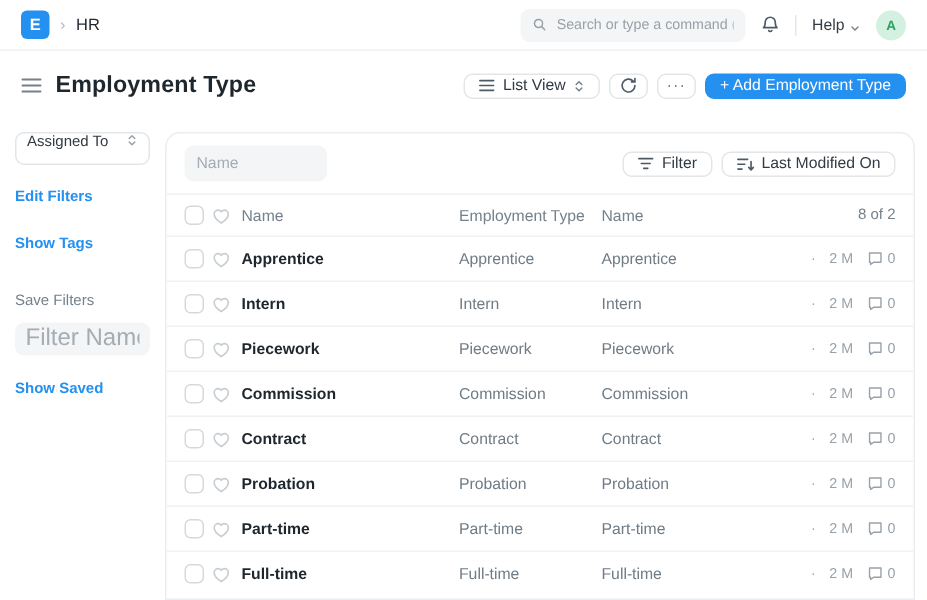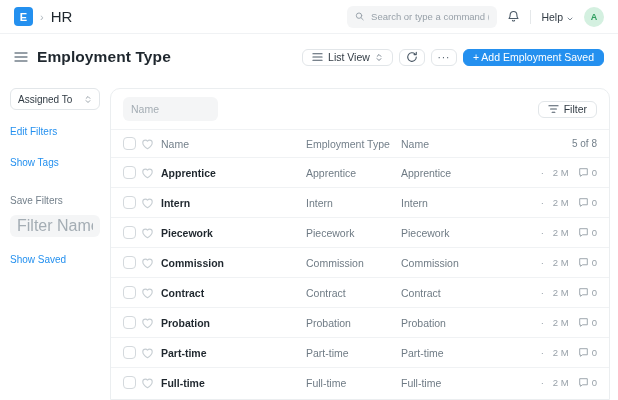--- a/index.html
+++ b/index.html
@@ -7,21 +7,21 @@
     font-family:"Liberation Sans","DejaVu Sans",sans-serif; color:#1f272e; }
   svg { display:block; }
 
   
   .navbar { height:34px; display:flex; align-items:center; justify-content:space-between;
     padding:0 14px; border-bottom:1px solid #f0f2f4; }
   .nav-left { display:flex; align-items:center; gap:7px; }
   .logo { width:19px; height:19px; border-radius:4px; background:#2490ef; color:#fff;
     font-size:11px; font-weight:700; display:flex; align-items:center; justify-content:center; cursor:pointer; }
   .crumb-chev { color:#b0b8bf; font-size:11px; }
-  .crumb { font-size:15px; font-weight:500; color:#1f272e; cursor:pointer; }
+  .crumb { font-size:11px; font-weight:500; color:#1f272e; cursor:pointer; }
   .nav-right { display:flex; align-items:center; gap:10px; }
   .searchbox { display:flex; align-items:center; gap:6px; width:150px; height:22px;
     background:#f4f5f6; border-radius:6px; padding:0 8px; color:#98a1a9; }
   .searchbox input { border:none; background:transparent; outline:none; width:100%;
     font-size:9.5px; color:#4c5a67; font-family:inherit; }
   .searchbox input::placeholder { color:#98a1a9; }
   .icon-btn { background:none; border:none; color:#4c5a67; cursor:pointer; display:flex; align-items:center; }
   .nav-divider { width:1px; height:14px; background:#e5e8ea; }
   .help { display:flex; align-items:flex-end; gap:3px; font-size:10.5px; color:#313b44; cursor:pointer; }
   .avatar { width:20px; height:20px; border-radius:50%; background:#d4f0e0; color:#2f9d5f;
@@ -37,24 +37,24 @@
     background:#fff; border:1px solid #e2e6e9; border-radius:6px; font-size:10.5px;
     color:#313b44; font-family:inherit; cursor:pointer; white-space:nowrap; }
   .btn-sq { width:26px; justify-content:center; padding:0; color:#4c5a67; }
   .btn-primary { background:#2490ef; border-color:#2490ef; color:#fff; font-weight:500; }
 
   
   .content { display:flex; height:320px; padding:8px 8px 0 0; }
   .sidebar { width:110px; flex:none; padding:0 10px 0 10px; }
   .sb-label { font-size:10px; color:#74808b; margin-bottom:9px; }
   .sb-select { height:22px; border:1px solid #e2e6e9; border-radius:6px; background:#fff;
-    display:flex; align-items:center; justify-content:space-between; padding:0 7px;
+    display:flex; justify-content:space-between; padding:0 7px;
     font-size:10px; color:#313b44; margin-bottom:11px; cursor:pointer; }
   .sb-select .updown { color:#98a1a9; }
-  .sb-link { display:inline-block; font-size:10px; color:#2490ef; margin:1px 0 15px; cursor:pointer; text-decoration:none; }
+  .sb-link { display:inline-block; font-size:10px; color:#2490ef; margin:1px 0 15px; cursor:pointer; text-decoration:none;font-weight:bold; }
   .sb-gap { height:12px; }
   .sb-input { width:100%; height:22px; background:#f4f5f6; border:none; border-radius:6px;
     padding:0 7px; font-size:16px; color:#4c5a67; outline:none; font-family:inherit; margin-bottom:12px; }
   .sb-input::placeholder { color:#a4adb4; }
 
   
   .card { flex:1; border:1px solid #ebeef0; border-radius:10px 10px 0 0; overflow:hidden;
     display:flex; flex-direction:column; background:#fff; }
   .card-toolbar { height:40px; display:flex; align-items:center; justify-content:space-between; padding:0 12px; }
   .name-filter { width:95px; height:24px; background:#f4f5f6; border:none; border-radius:6px;
@@ -134,21 +134,21 @@
     <button class="btn btn-sq">
       <svg width="12" height="12" viewBox="0 0 14 14" fill="none" stroke="#4c5a67" stroke-width="1.3" stroke-linecap="round" stroke-linejoin="round">
           <path d="M12 7A5 5 0 1 1 10.5 3.45"></path>
           <path d="M12 1.6v2.6H9.4"></path>
         </svg>
     </button>
     <button class="btn btn-sq">
       <span style="letter-spacing:1px;font-size:10px;">···</span>
     </button>
     <button class="btn btn-primary">
-      <span>+ Add Employment Saved</span>
+      <span>+ Add Employment Type</span>
     </button>
   </div>
 </div>
 
 <div class="content">
 
   <div class="sidebar">
 
     <div class="sb-select">
       <span>Assigned To</span>
@@ -173,34 +173,40 @@
 
     <div class="card-toolbar">
       <input class="name-filter" placeholder="Name" style="">
       <div class="tb-right">
         <button class="btn">
           <svg width="11" height="10" viewBox="0 0 12 10" fill="none" stroke="#4c5a67" stroke-width="1.2" stroke-linecap="round">
               <path d="M1 1.5h10M2.8 5h6.4M4.5 8.5h3"></path>
             </svg>
           <span>Filter</span>
         </button>
+        <button class="btn">
+          <svg width="12" height="11" viewBox="0 0 13 11" fill="none" stroke="#4c5a67" stroke-width="1.2" stroke-linecap="round" stroke-linejoin="round">
+              <path d="M1 2h7M1 5.5h5M1 9h3M10.5 3.5v6M8.8 7.8l1.7 1.7 1.7-1.7"></path>
+            </svg>
+          <span>Last Modified On</span>
+        </button>
       </div>
     </div>
 
     <div class="lrow head">
       <div class="cbox"></div>
       <span class="heart">
         <svg width="13" height="12" viewBox="0 0 14 13" fill="none" stroke="currentColor" stroke-width="1.2" stroke-linejoin="round">
             <path d="M7 11.6S1.9 8.5 1.9 5.1c0-1.7 1.3-2.8 2.8-2.8.9 0 1.8.5 2.3 1.2.5-.7 1.4-1.2 2.3-1.2 1.5 0 2.8 1.1 2.8 2.8 0 3.4-5.1 6.5-5.1 6.5z"></path>
           </svg>
       </span>
       <span class="col-h">Name</span>
       <span class="col-h">Employment Type</span>
       <span class="col-h">Name</span>
-      <span class="count">5 of 8</span>
+      <span class="count">8 of 2</span>
     </div>
 
     <div class="lrow">
       <div class="cbox"></div>
       <span class="heart">
           <svg width="13" height="12" viewBox="0 0 14 13" fill="none" stroke="currentColor" stroke-width="1.2" stroke-linejoin="round">
             <path d="M7 11.6S1.9 8.5 1.9 5.1c0-1.7 1.3-2.8 2.8-2.8.9 0 1.8.5 2.3 1.2.5-.7 1.4-1.2 2.3-1.2 1.5 0 2.8 1.1 2.8 2.8 0 3.4-5.1 6.5-5.1 6.5z"></path>
           </svg>
         </span>
       <span class="cell-name">Apprentice</span>

